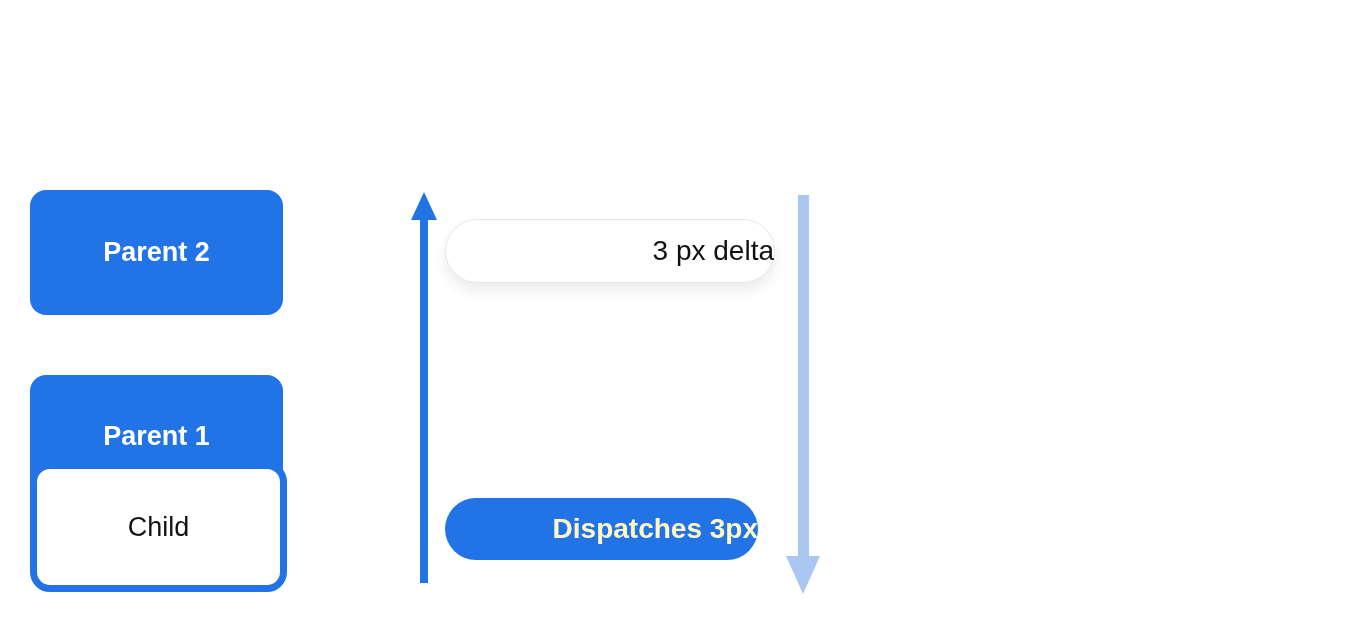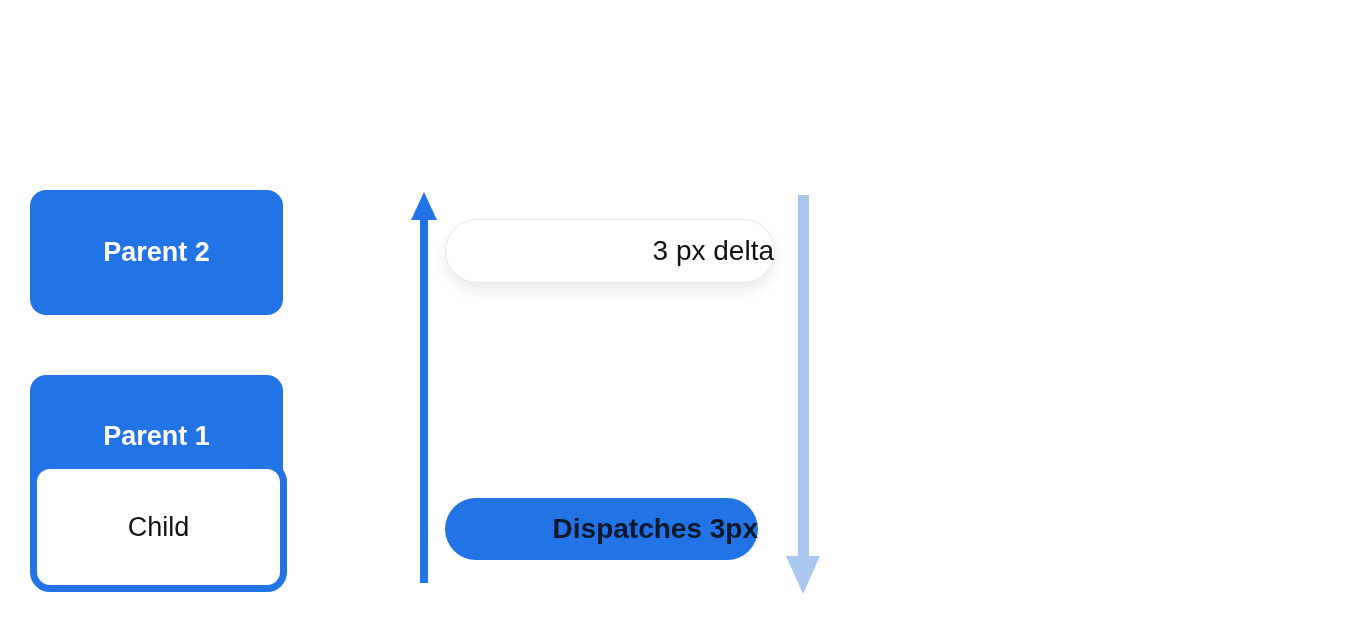--- a/index.html
+++ b/index.html
@@ -120,21 +120,21 @@
     color: #111111;
     font-weight: 500;
   }
   #dispatch-pill {
     left: 445px;
     top: 498px;
     width: 313px;
     height: 62px;
     border-radius: 31px;
     background: var(--blue);
-    color: #0f172a;
+    color: #fef9c3;
     font-weight: 700;
   }
 </style>
 </head>
 <body>
 
 <div class="canvas">
 
 
   <div id="parent2" class="stack-box filled">

